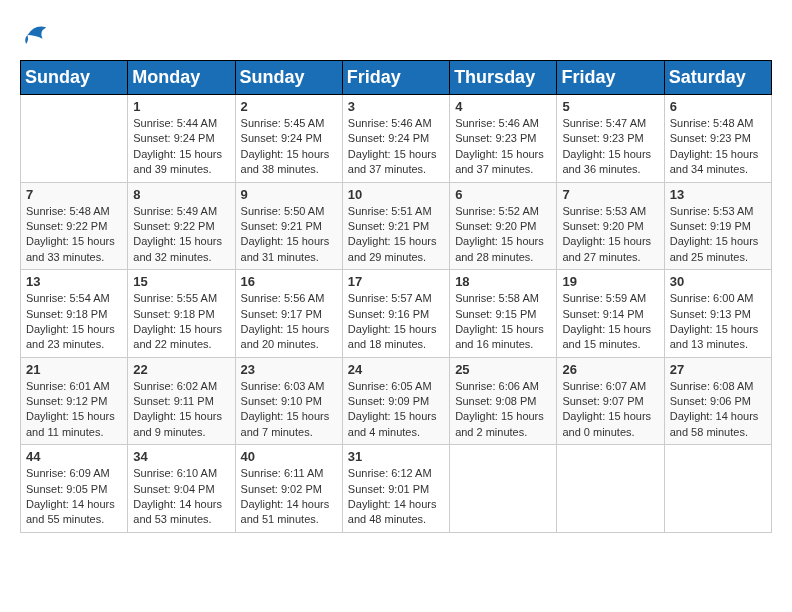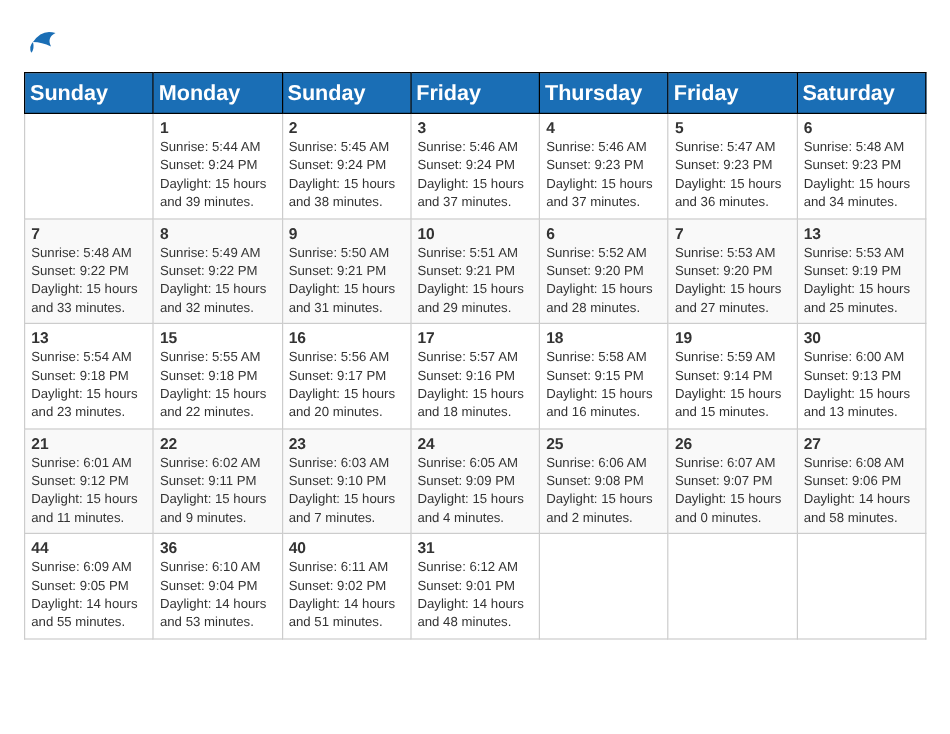--- a/index.html
+++ b/index.html
@@ -229,21 +229,21 @@
           <div class="day-number">27</div>
           <div class="day-info">Sunrise: 6:08 AM<br>Sunset: 9:06 PM<br>Daylight: 14 hours and 58 minutes.</div>
         </td>
       </tr>
       <tr>
         <td>
           <div class="day-number">44</div>
           <div class="day-info">Sunrise: 6:09 AM<br>Sunset: 9:05 PM<br>Daylight: 14 hours and 55 minutes.</div>
         </td>
         <td>
-          <div class="day-number">36</div>
+          <div class="day-number">34</div>
           <div class="day-info">Sunrise: 6:10 AM<br>Sunset: 9:04 PM<br>Daylight: 14 hours and 53 minutes.</div>
         </td>
         <td>
           <div class="day-number">40</div>
           <div class="day-info">Sunrise: 6:11 AM<br>Sunset: 9:02 PM<br>Daylight: 14 hours and 51 minutes.</div>
         </td>
         <td>
           <div class="day-number">31</div>
           <div class="day-info">Sunrise: 6:12 AM<br>Sunset: 9:01 PM<br>Daylight: 14 hours and 48 minutes.</div>
         </td>

